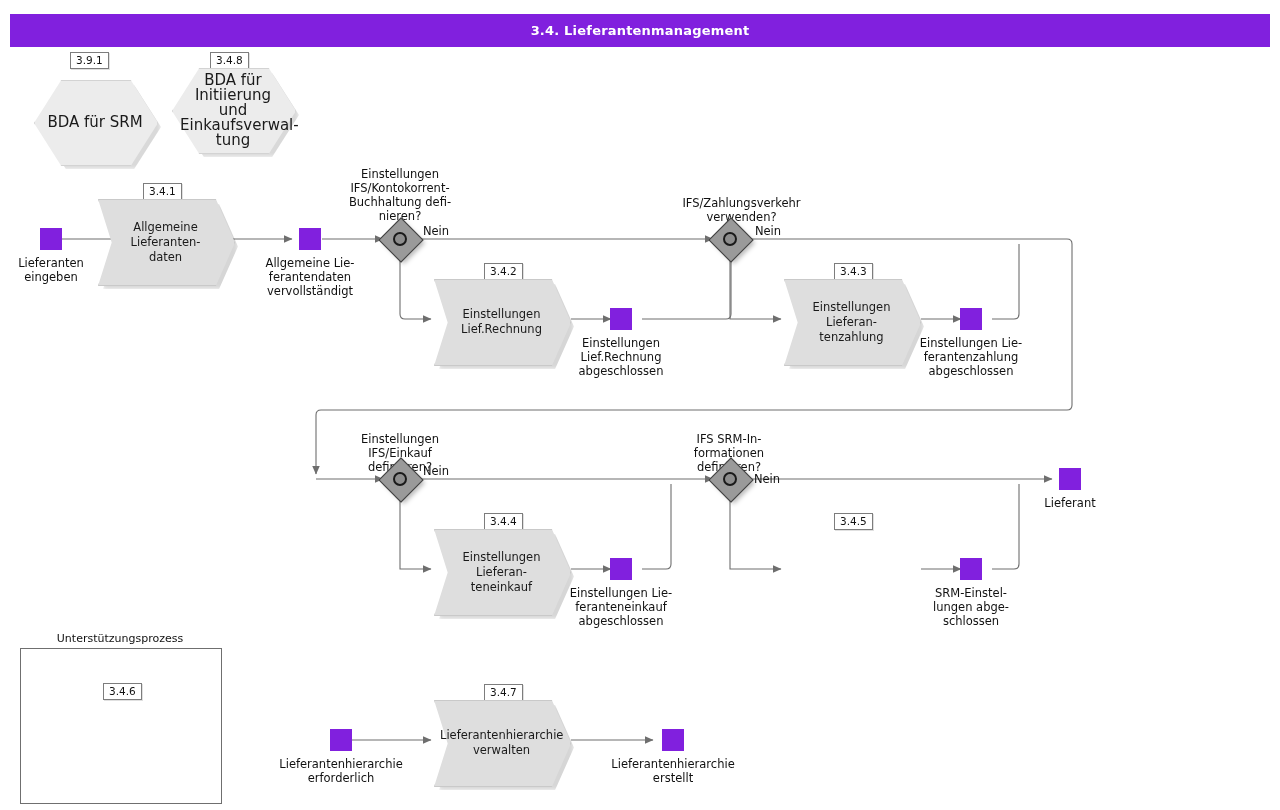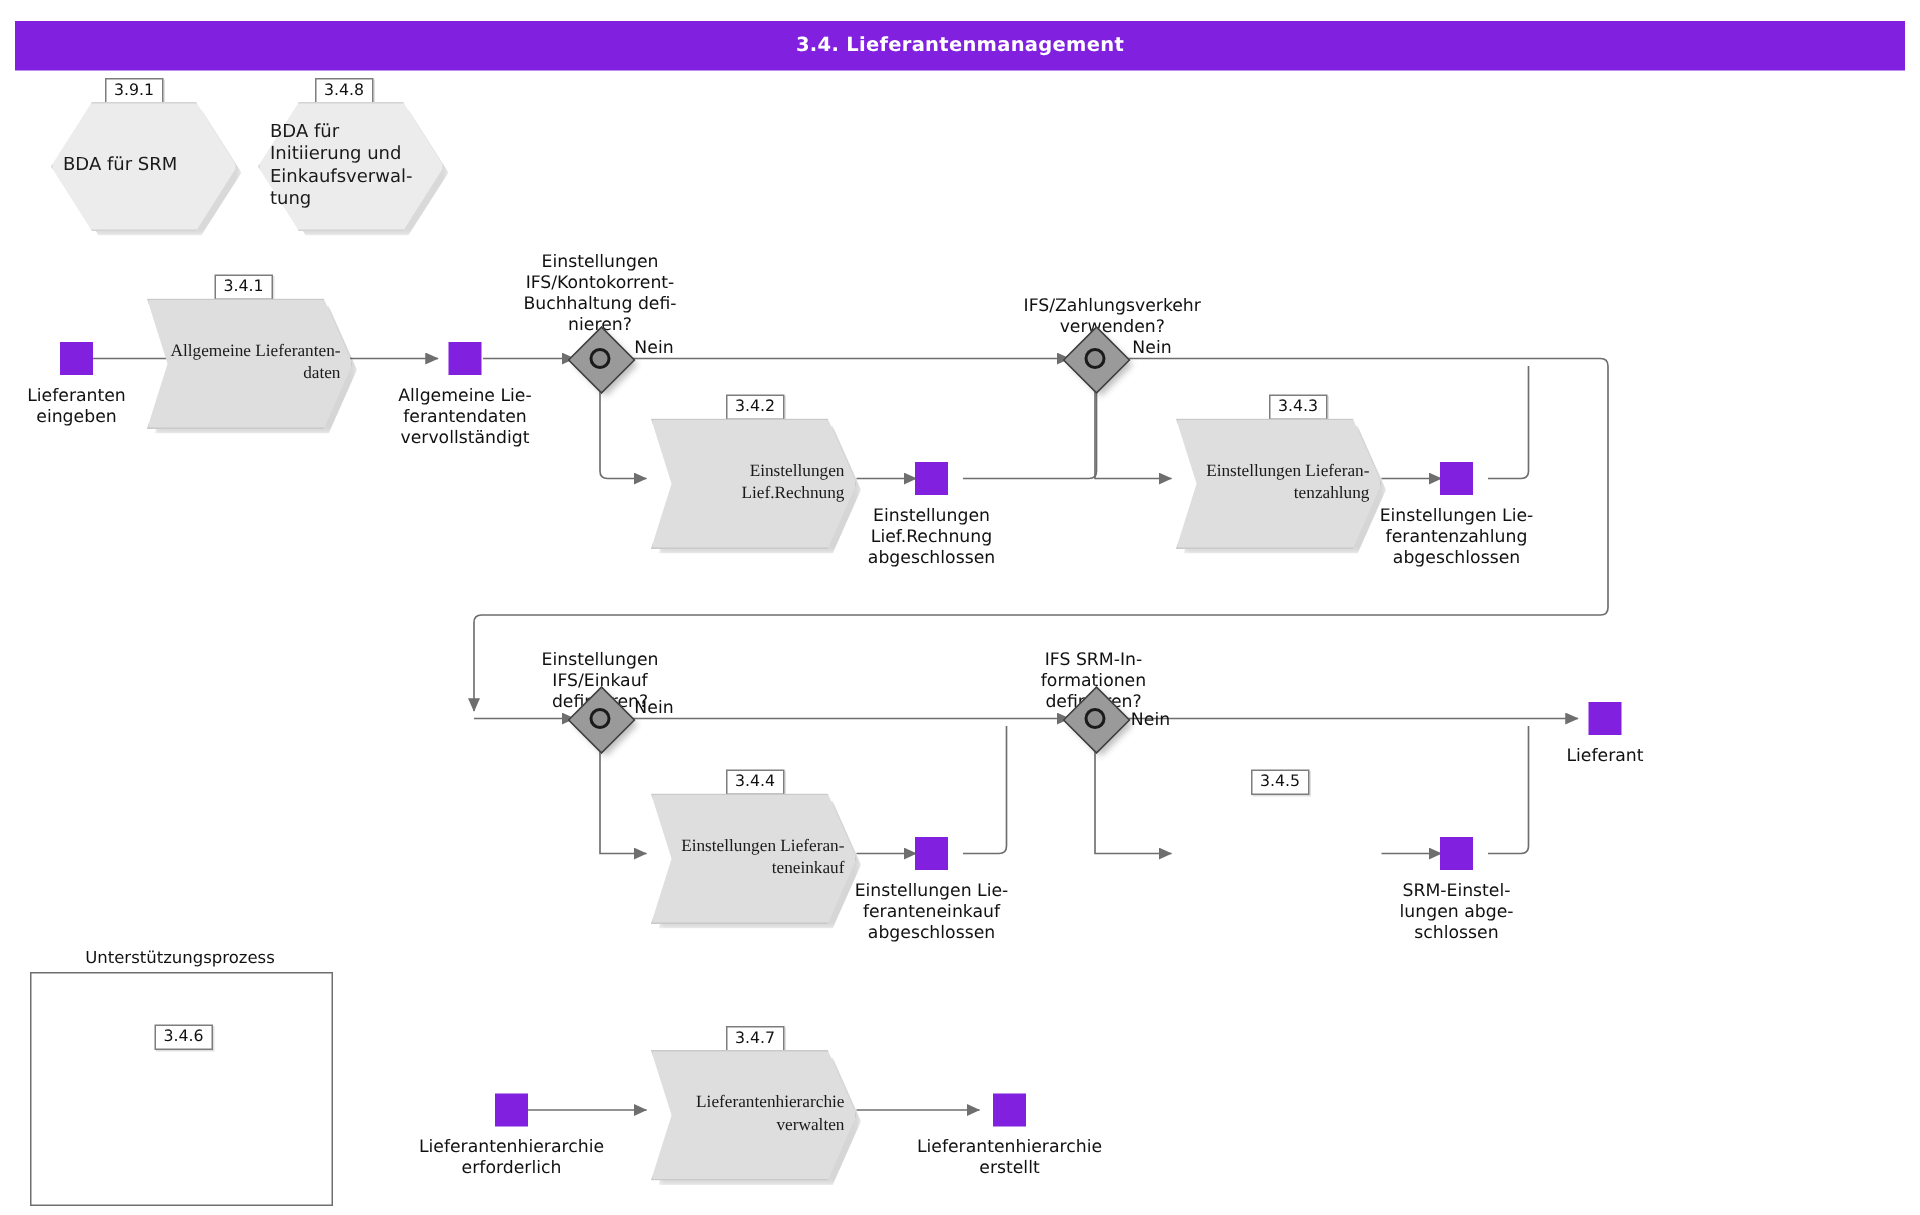--- a/index.html
+++ b/index.html
@@ -33,42 +33,42 @@
   }
   .chev .shadow{
     position:absolute;left:5px;top:5px;width:100%;height:100%;
     background:rgba(0,0,0,.16);
     -webkit-clip-path:polygon(0 0, 86% 0, 100% 50%, 86% 100%, 0 100%, 10% 50%);
     clip-path:polygon(0 0, 86% 0, 100% 50%, 86% 100%, 0 100%, 10% 50%);
     filter:blur(2px);
   }
   .chev .lbl{
     position:absolute;left:0;right:0;top:50%;transform:translateY(-50%);
-    text-align:right;font-size:11.5px;color:#1a1a1a;line-height:15px;
-    padding:0 6px;box-sizing:border-box;font-family:Liberation Serif, serif;
+    text-align:center;font-size:11.5px;color:#1a1a1a;line-height:15px;
+    padding:0 6px;box-sizing:border-box;
   }
 
   
   .hex{position:absolute;}
   .hex .body{
     position:absolute;left:0;top:0;width:100%;height:100%;
     background:#ececec;border:1px solid #d3d3d3;
     -webkit-clip-path:polygon(22% 0, 78% 0, 100% 50%, 78% 100%, 22% 100%, 0 50%);
     clip-path:polygon(22% 0, 78% 0, 100% 50%, 78% 100%, 22% 100%, 0 50%);
   }
   .hex .shadow{
     position:absolute;left:5px;top:5px;width:100%;height:100%;
     background:rgba(0,0,0,.15);
     -webkit-clip-path:polygon(22% 0, 78% 0, 100% 50%, 78% 100%, 22% 100%, 0 50%);
     clip-path:polygon(22% 0, 78% 0, 100% 50%, 78% 100%, 22% 100%, 0 50%);
     filter:blur(2px);
   }
   .hex .lbl{
     position:absolute;left:0;right:0;top:50%;transform:translateY(-50%);
-    text-align:left;font-size:12px;color:#1a1a1a;line-height:15px;
+    text-align:center;font-size:15px;color:#1a1a1a;line-height:15px;
     padding:0 8px;box-sizing:border-box;
   }
 
   
   .badge{
     position:absolute;background:#ffffff;border:1px solid #7d7d7d;
     font-size:10.5px;color:#111;line-height:13px;
     padding:1px 5px 1px 5px;white-space:nowrap;
     box-shadow:1px 1px 0 rgba(0,0,0,.12);
   }
@@ -161,21 +161,21 @@
       <path d="M730,496 L730,569 Q730,569 735,569 L781,569" marker-end="url(#ah)"></path>
       <path d="M921,569 L961,569" marker-end="url(#ah)"></path>
       <path d="M992,569 L1014,569 Q1019,569 1019,564 L1019,484"></path>
 
       <path d="M352,740 L431,740" marker-end="url(#ah)"></path>
       <path d="M571,740 L653,740" marker-end="url(#ah)"></path>
     </g>
   </svg>
 
   <div class="badge" style="left:70px;top:52px;">3.9.1</div>
-  <div class="hex" style="left:34px;top:68px;width:122px;height:84px;">
+  <div class="hex" style="left:34px;top:80px;width:122px;height:84px;">
     <div class="shadow"></div>
     <div class="body"></div>
     <div class="lbl">BDA für SRM</div>
   </div>
 
   <div class="badge" style="left:210px;top:52px;">3.4.8</div>
   <div class="hex" style="left:172px;top:68px;width:122px;height:84px;">
     <div class="shadow"></div>
     <div class="body"></div>
     <div class="lbl">BDA für Initiierung und Einkaufsverwal-<br>tung</div>
@@ -219,21 +219,21 @@
   </div>
 
   <div class="cap" style="left:663px;top:196px;width:157px;">IFS/Zahlungsverkehr<br>verwenden?</div>
   <div class="gw" style="left:715px;top:224px;">
     <div class="shadow"></div>
     <div class="dia"></div>
     <div class="ring"></div>
   </div>
   <div class="cap" style="left:753px;top:224px;width:30px;">Nein</div>
 
-  <div class="badge" style="left:834px;top:263px;margin-left:12px;">3.4.3</div>
+  <div class="badge" style="left:834px;top:263px;">3.4.3</div>
   <div class="chev" style="left:784px;top:279px;width:135px;height:85px;">
     <div class="shadow"></div>
     <div class="body"></div>
     <div class="lbl">Einstellungen Lieferan-<br>tenzahlung</div>
   </div>
 
   <div class="evtwrap" style="left:960px;top:308px;">
     <div class="evt"></div>
     <div class="evtlbl" style="left:-45px;top:28px;width:112px;">Einstellungen Lie-<br>ferantenzahlung<br>abgeschlossen</div>
   </div>

